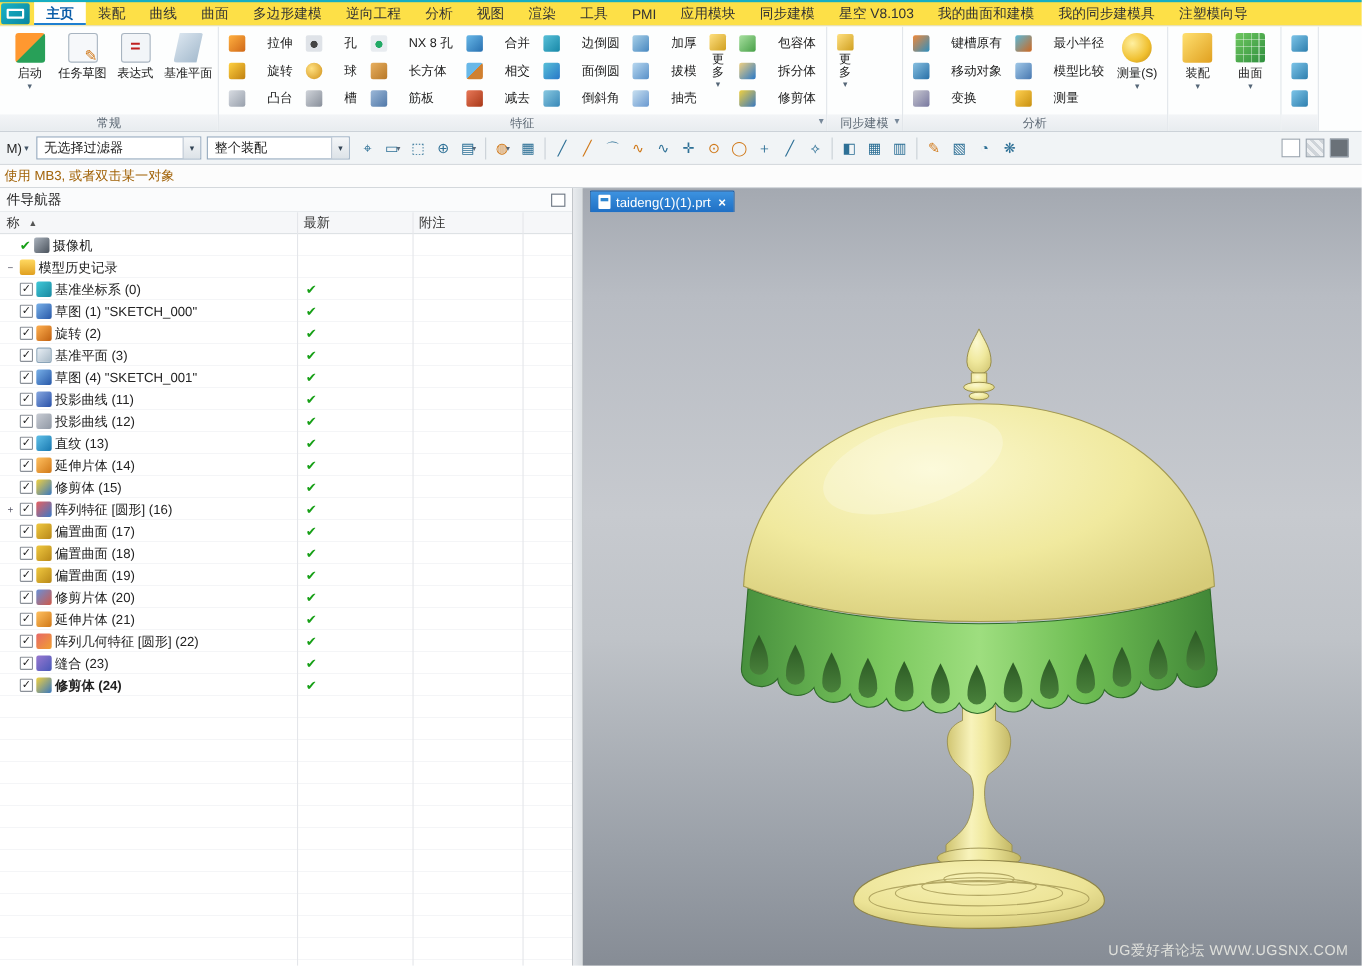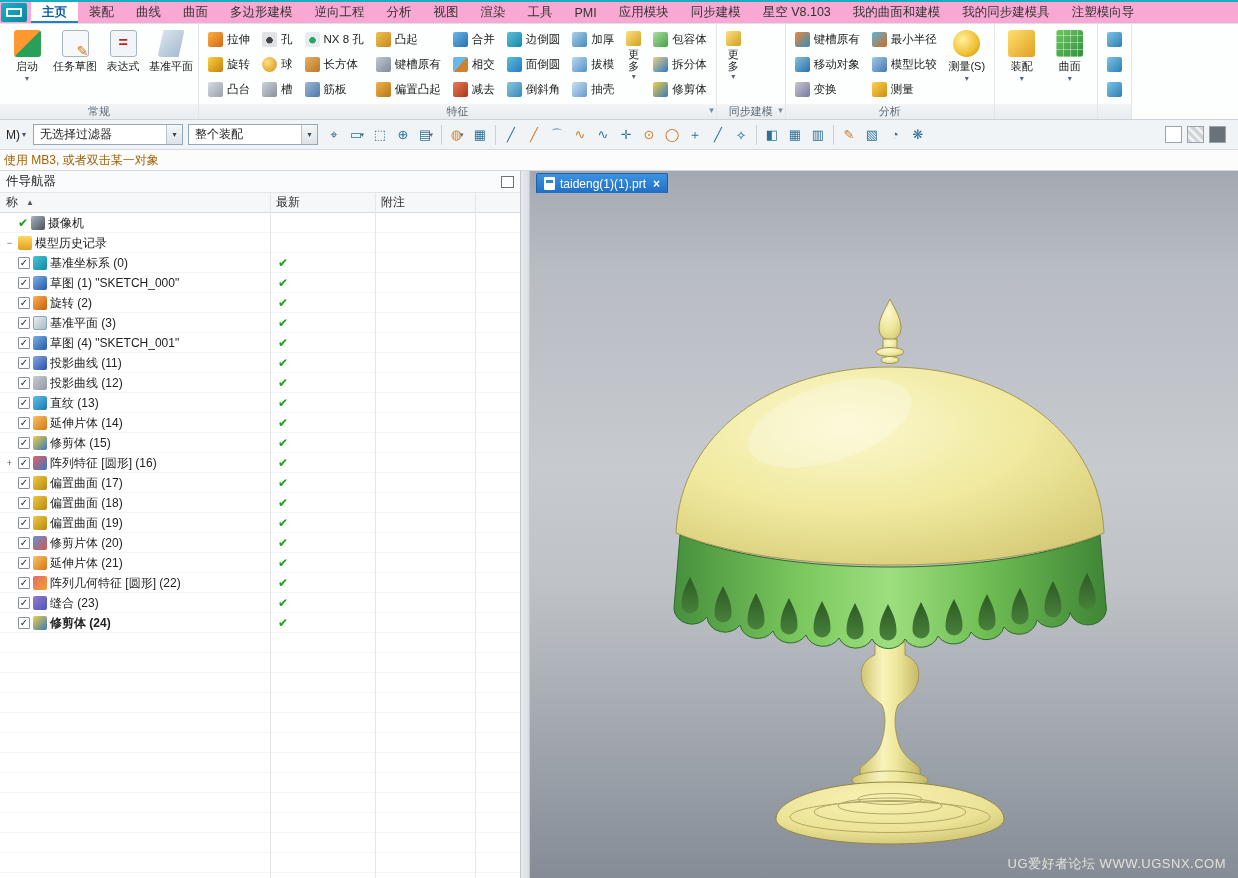--- a/index.html
+++ b/index.html
@@ -1,35 +1,35 @@
 <!DOCTYPE html>
 <html><head>
 <meta charset="utf-8">
 <style>
 *{box-sizing:border-box;margin:0;padding:0}
 html,body{width:1238px;height:878px;overflow:hidden}
 body{font-family:"Liberation Sans","DejaVu Sans",sans-serif;font-size:12px;color:#222;background:#fff}
 .page{position:relative;width:1238px;height:878px;display:flex;flex-direction:column}
 
 
-.tabsrow{height:24px;display:flex;align-items:stretch;background:#f9a8d4;border-bottom:1px solid #dde2e6;border-top:2px solid #17aec2}
+.tabsrow{height:24px;display:flex;align-items:stretch;background:#fde047;border-bottom:1px solid #dde2e6;border-top:2px solid #17aec2}
 .appicon{width:26px;margin:1px 4px 1px 1px;border-radius:2px;background:linear-gradient(135deg,#17b2c6,#0b86a0);position:relative}
 .appicon::after{content:"";position:absolute;inset:5px;border:2px solid #fff;border-radius:1px}
 #tabs{display:flex}
 .rtab{padding:0 11px;display:flex;align-items:center;font-size:12.5px;color:#333;white-space:nowrap;cursor:default}
 .rtab.active{background:#fff;color:#0a5da8;font-weight:bold;box-shadow:inset 0 -2px 0 #1f7fd0}
 
 
 .ribbon{height:96px;display:flex;background:#fdfefe;border-bottom:1px solid #ccd2d8;overflow:hidden}
 .rgroup{display:flex;flex-direction:column;border-right:1px solid #e2e6ea;flex:0 0 auto}
 .rg-body{flex:1;display:flex;align-items:stretch;padding:2px 3px}
 .rg-label{height:15px;background:linear-gradient(#f3f5f7,#e8ecef);font-size:11px;color:#5c6874;display:flex;align-items:center;justify-content:center;position:relative;padding:0 12px;white-space:nowrap}
 .launcher{position:absolute;right:2px;top:1px;font-size:9px;color:#789}
 .rcol{display:flex;flex-direction:column;justify-content:space-between;padding:1px 2px}
-.sbtn{height:24px;display:flex;align-items:center;gap:4px;padding:0 4px;border-radius:2px;white-space:nowrap}
+.sbtn{height:24px;display:flex;align-items:center;gap:20px;padding:0 4px;border-radius:2px;white-space:nowrap}
 .slbl{font-size:11.5px}
 .ric{width:15px;height:15px;border-radius:2px;flex:0 0 auto;background:linear-gradient(135deg,#7cc4e8,#2e7fae)}
 .bbtn{width:48px;display:flex;flex-direction:column;align-items:center;gap:2px;padding:4px 2px}
 .bic{width:27px;height:27px;border-radius:3px;background:linear-gradient(135deg,#f8c040,#e06820);position:relative}
 .blbl{font-size:11px;white-space:nowrap}
 .barr{font-size:8px;color:#567;line-height:6px}
 .morebtn{width:27px;display:flex;flex-direction:column;align-items:center;gap:2px;padding:5px 0}
 .morelbl{font-size:11px;width:12px;line-height:12px;text-align:center;word-break:break-all}
 
 
@@ -245,34 +245,20 @@
               <span class="ric" data-icon="block-icon"></span>
               <span class="slbl">长方体</span>
             </div>
             <div class="sbtn">
               <span class="ric" data-icon="rib-icon"></span>
               <span class="slbl">筋板</span>
             </div>
           </div>
           <div class="rcol">
             <div class="sbtn">
-              <span class="ric" data-icon="emboss-icon"></span>
-              <span class="slbl">凸起</span>
-            </div>
-            <div class="sbtn">
-              <span class="ric" data-icon="keyway-icon"></span>
-              <span class="slbl">键槽原有</span>
-            </div>
-            <div class="sbtn">
-              <span class="ric" data-icon="offset-emboss-icon"></span>
-              <span class="slbl">偏置凸起</span>
-            </div>
-          </div>
-          <div class="rcol">
-            <div class="sbtn">
               <span class="ric" data-icon="unite-icon"></span>
               <span class="slbl">合并</span>
             </div>
             <div class="sbtn">
               <span class="ric" data-icon="intersect-icon"></span>
               <span class="slbl">相交</span>
             </div>
             <div class="sbtn">
               <span class="ric" data-icon="subtract-icon"></span>
               <span class="slbl">减去</span>

